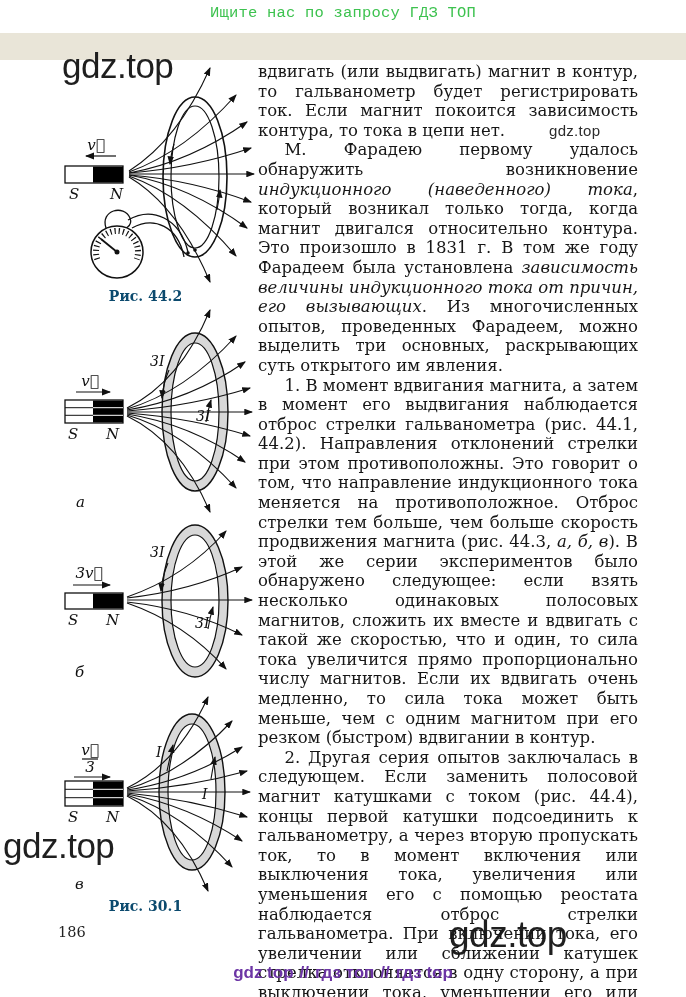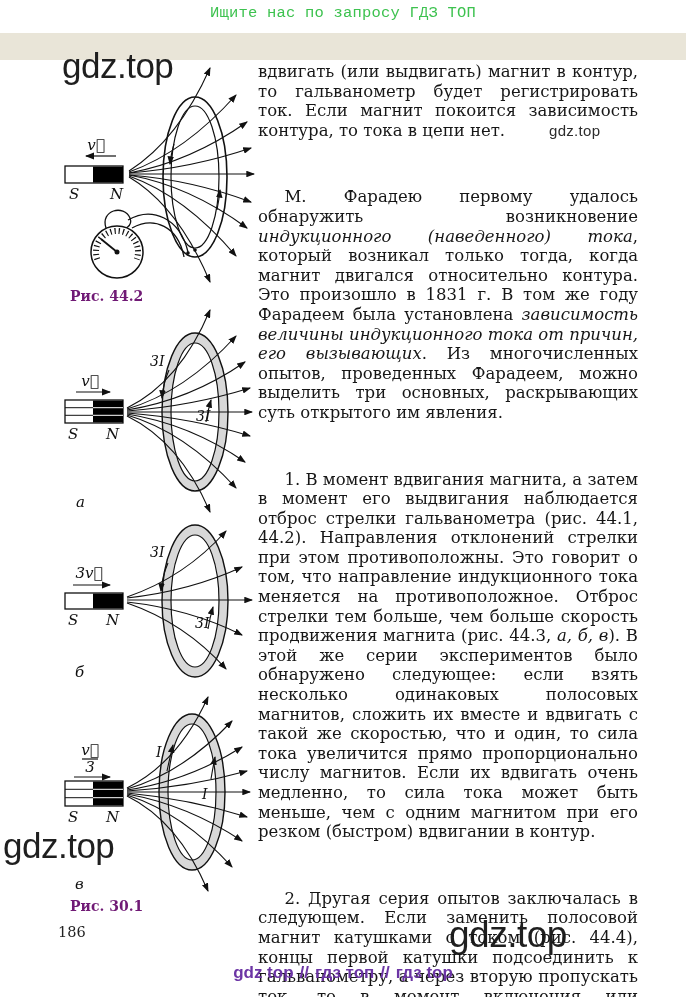--- a/index.html
+++ b/index.html
@@ -8,28 +8,28 @@
   .promo{position:absolute;top:4px;left:0;width:100%;text-align:center;
          font-family:Liberation Mono, monospace;font-size:15.5px;font-weight:500;
          color:#3dc24f;letter-spacing:.2px;}
   .beige-band{position:absolute;top:33px;left:0;width:100%;height:27px;background:#e9e5d8;}
   .wm{position:absolute;font-family:"Liberation Sans",sans-serif;color:#1f1f1f;
       letter-spacing:-.5px;white-space:nowrap;}
   .wm-top{top:46px;left:62px;font-size:35px;}
   .wm-mid{top:826px;left:3px;font-size:35px;}
   .wm-bottom{top:914px;left:449px;font-size:37px;}
   .figcol svg{position:absolute;left:40px;overflow:visible;}
-  .fig-caption{position:absolute;left:56px;width:215px;
-               font-weight:700;font-size:14px;color:#701a75;}
+  .fig-caption{position:absolute;left:24px;width:215px;text-align:center;
+               font-weight:700;font-size:14px;color:#0c4a6e;}
   .cap-442{top:288px;padding-left:14px;}
   .cap-443{top:898px;padding-left:14px;}
   .textcol{position:absolute;top:62px;left:258px;width:380px;
            font-size:16.5px;line-height:19.6px;text-align:justify;color:#161616;}
   .textcol p{margin:0;}
-  .textcol p.indent{text-indent:1.6em;margin-top:47px;}
+  .textcol p.indent{text-indent:1.6em;}
   .seg-italic{font-style:italic;}
   .seg-watermark{font-family:"Liberation Sans",sans-serif;font-size:15px;color:#2c2c2c;
                  margin-left:44px;letter-spacing:.3px;}
   .page-num{position:absolute;top:924px;left:58px;font-size:14.5px;color:#222;}
   .footer{position:absolute;top:963px;left:0;width:100%;text-align:center;
           font-family:"Liberation Sans",sans-serif;font-size:17px;font-weight:600;
           color:#6c35a5;}
   .footer a{color:#6c35a5;text-decoration:none;margin:0 6px;cursor:pointer;}
   .footer .sep{color:#6c35a5;}
   svg text{font-family:"DejaVu Serif",serif;fill:#111;}

